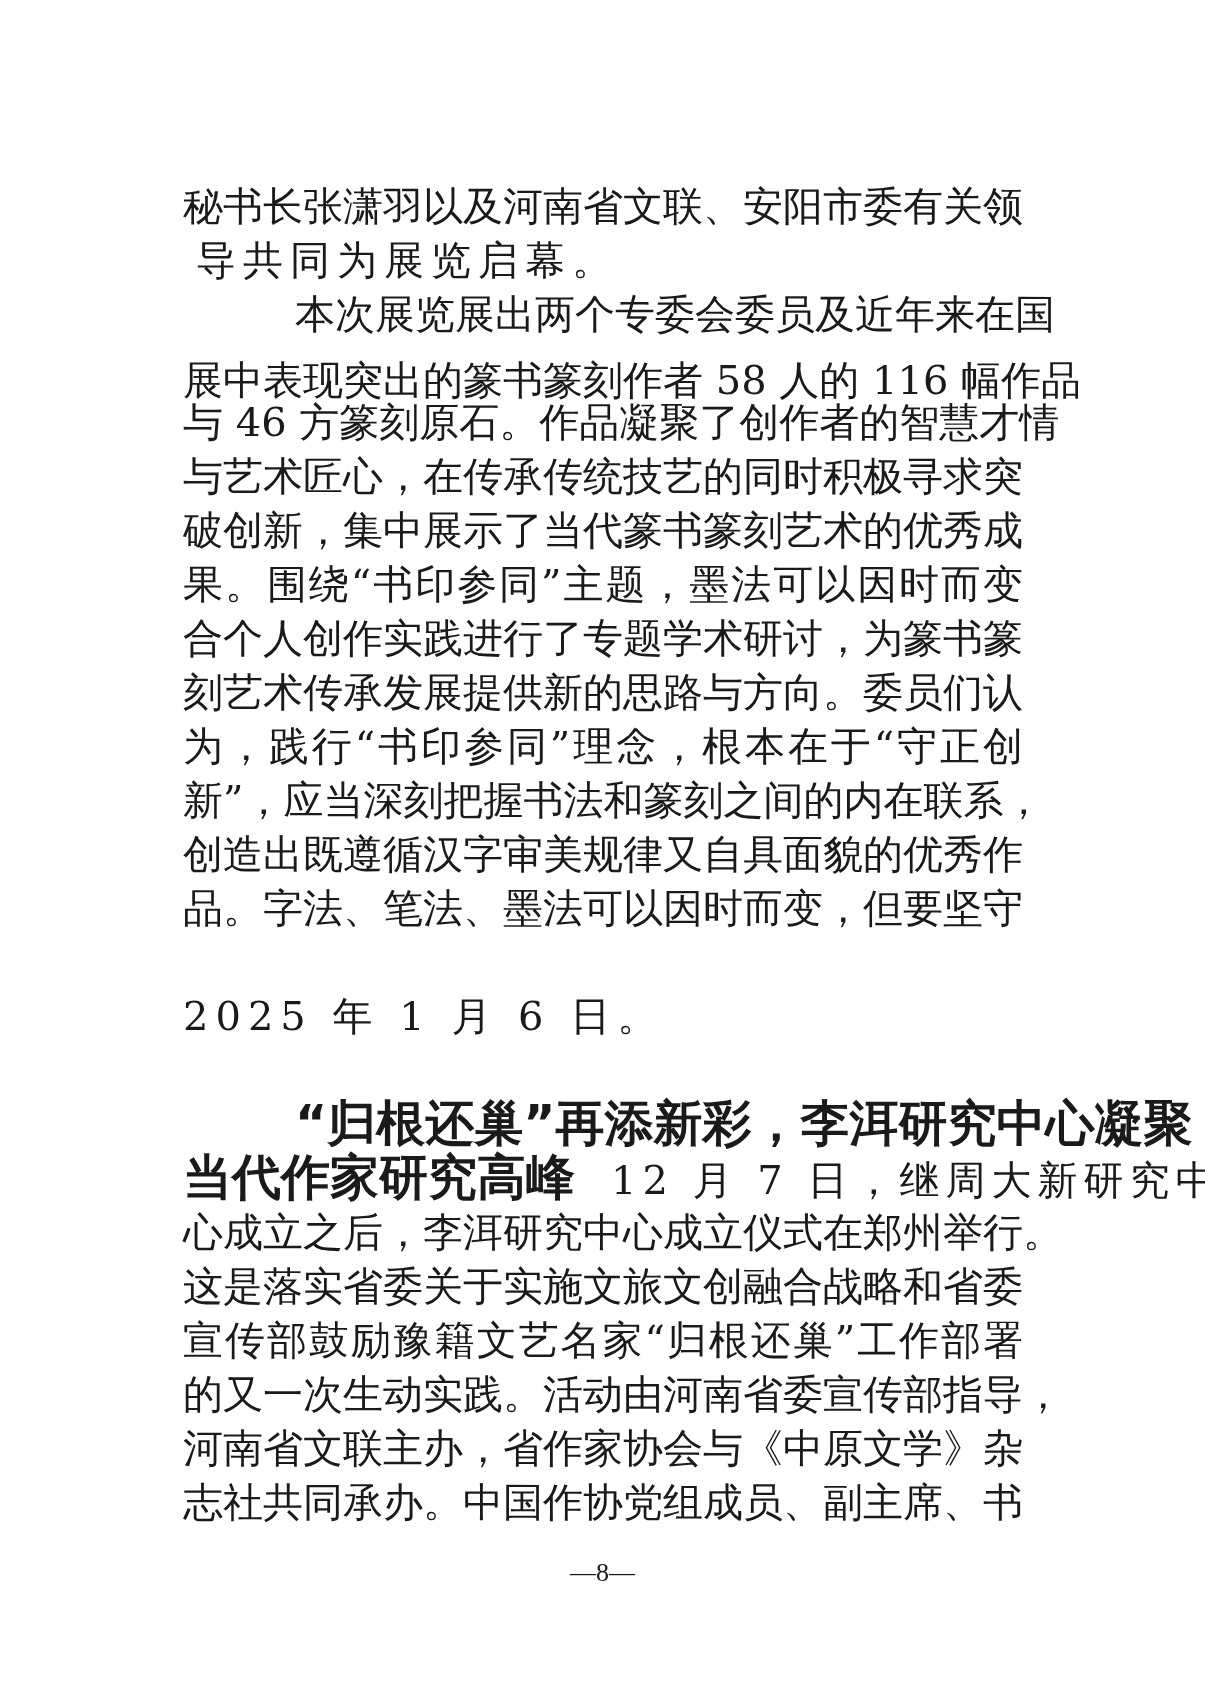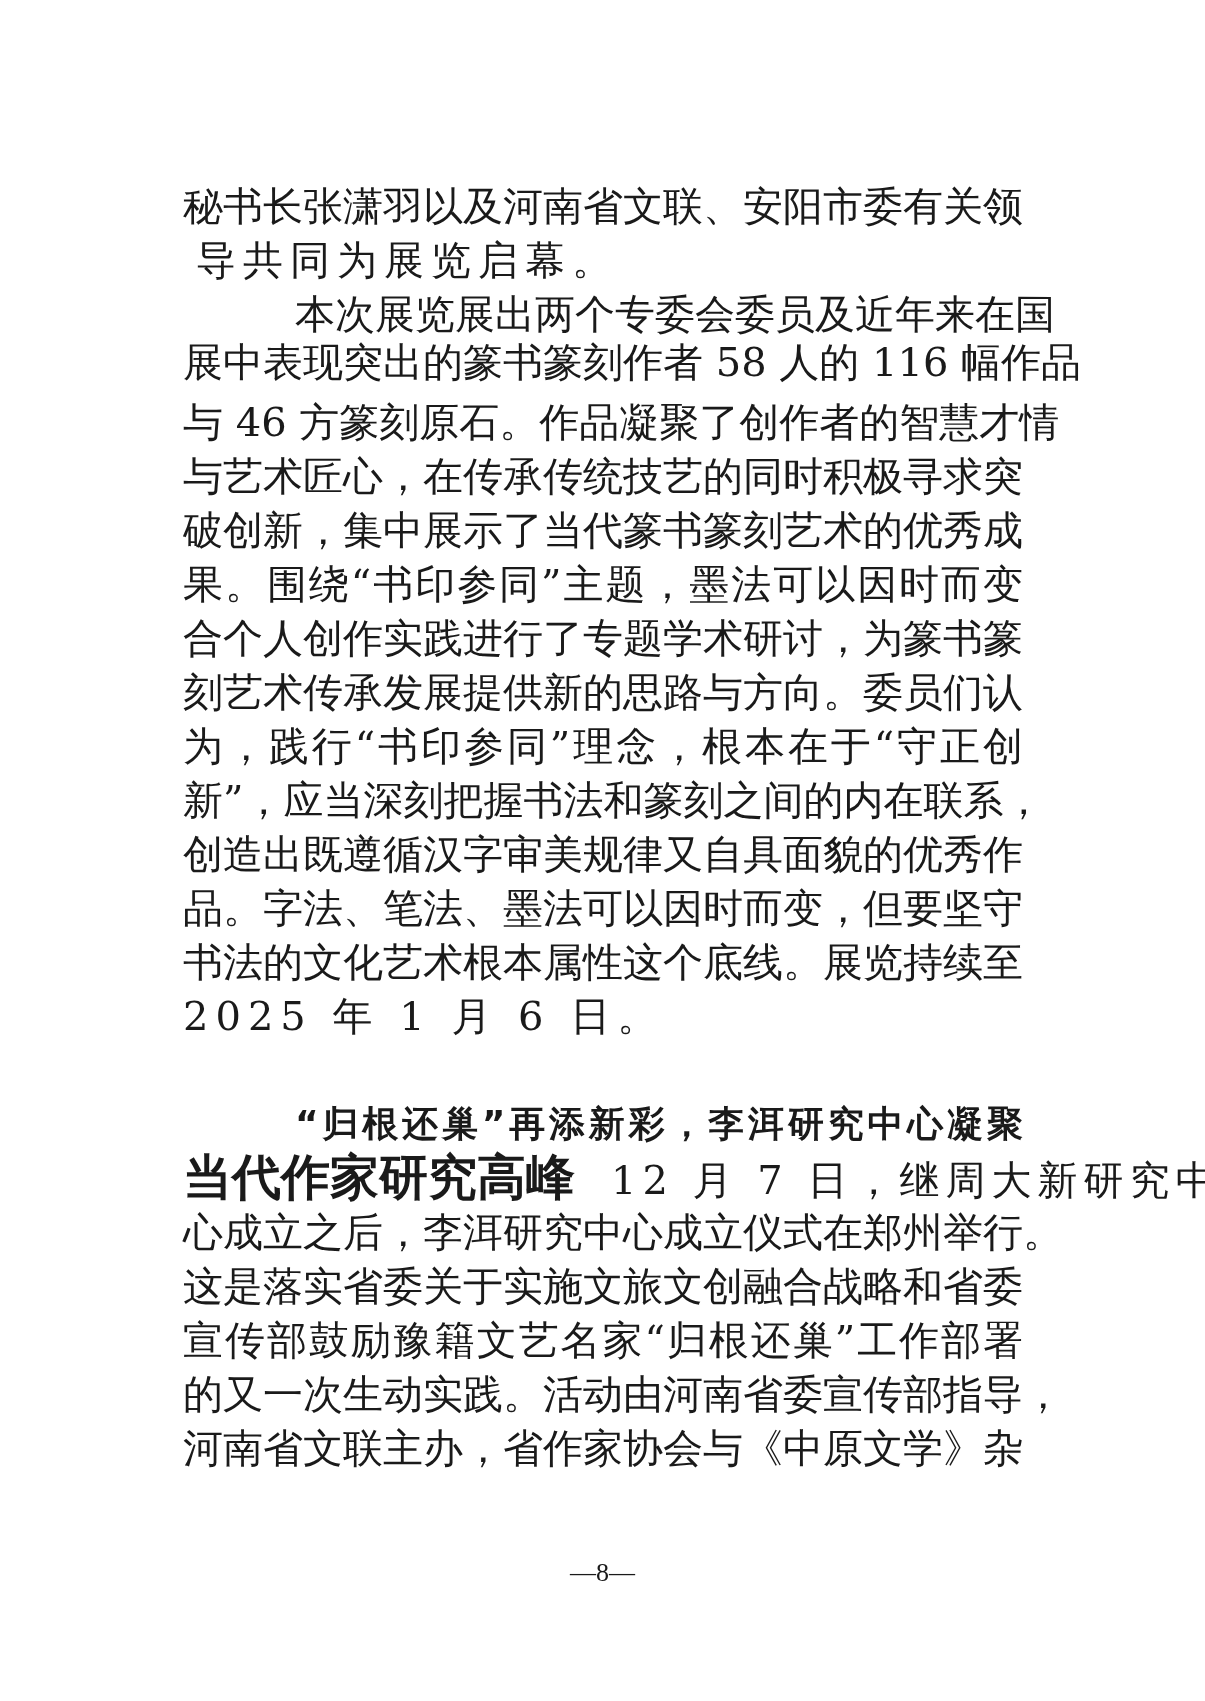--- a/index.html
+++ b/index.html
@@ -38,21 +38,21 @@
       text-align-last: left;
       letter-spacing: 7px;
     }
     .line.indent {
       left: 295px;
       width: 728px;
     }
     .heading {
       font-family: "DejaVu Sans", "Liberation Sans", sans-serif;
       font-weight: bold;
-      font-size: 36px;
+      font-size: 49px;
     }
     .mixed .hd {
       font-family: "DejaVu Sans", "Liberation Sans", sans-serif;
       font-weight: bold;
       font-size: 49px;
     }
     .page-number {
       position: absolute;
       left: 0;
       width: 1205px;
@@ -67,38 +67,38 @@
   </style>
 </head>
 <body>
 
 <div class="page">
 
   <div class="line" style="top:179px;">秘书长张潇羽以及河南省文联、安阳市委有关领</div>
   <div class="line last" style="top:233px;margin-left:13px;">导共同为展览启幕。</div>
 
   <div class="line indent" style="top:287px;">本次展览展出两个专委会委员及近年来在国</div>
-  <div class="line" style="top:335px;">展中表现突出的篆书篆刻作者 58 人的 116 幅作品</div>
+  <div class="line" style="top:353px;">展中表现突出的篆书篆刻作者 58 人的 116 幅作品</div>
   <div class="line" style="top:395px;">与 46 方篆刻原石。作品凝聚了创作者的智慧才情</div>
   <div class="line" style="top:449px;">与艺术匠心，在传承传统技艺的同时积极寻求突</div>
   <div class="line" style="top:503px;">破创新，集中展示了当代篆书篆刻艺术的优秀成</div>
   <div class="line" style="top:557px;">果。围绕“书印参同”主题，墨法可以因时而变</div>
   <div class="line" style="top:611px;">合个人创作实践进行了专题学术研讨，为篆书篆</div>
   <div class="line" style="top:665px;">刻艺术传承发展提供新的思路与方向。委员们认</div>
   <div class="line" style="top:719px;">为，践行“书印参同”理念，根本在于“守正创</div>
   <div class="line" style="top:773px;">新”，应当深刻把握书法和篆刻之间的内在联系，</div>
   <div class="line" style="top:827px;">创造出既遵循汉字审美规律又自具面貌的优秀作</div>
   <div class="line" style="top:881px;">品。字法、笔法、墨法可以因时而变，但要坚守</div>
-  <div class="line" style="top:935px;">书法的文化艺术根本属性这个底线。展览持续至</div>
   <div class="line last" style="top:989px;">2025 年 1 月 6 日。</div>
 
   <div class="line indent heading" style="top:1097px;">“归根还巢”再添新彩，李洱研究中心凝聚</div>
   <div class="line mixed" style="top:1151px; text-align-last:left;">
     <span class="hd">当代作家研究高峰</span><span style="display:inline-block;width:36px;"></span><span style="letter-spacing:6px;">12 月 7 日，继周大新研究中</span>
   </div>
   <div class="line" style="top:1205px;">心成立之后，李洱研究中心成立仪式在郑州举行。</div>
   <div class="line" style="top:1259px;">这是落实省委关于实施文旅文创融合战略和省委</div>
   <div class="line" style="top:1313px;">宣传部鼓励豫籍文艺名家“归根还巢”工作部署</div>
   <div class="line" style="top:1367px;">的又一次生动实践。活动由河南省委宣传部指导，</div>
   <div class="line" style="top:1421px;">河南省文联主办，省作家协会与《中原文学》杂</div>
+  <div class="line" style="top:1475px;">志社共同承办。中国作协党组成员、副主席、书</div>
 
   <div class="page-number">—8—</div>
 </div>
 
 </body></html>

